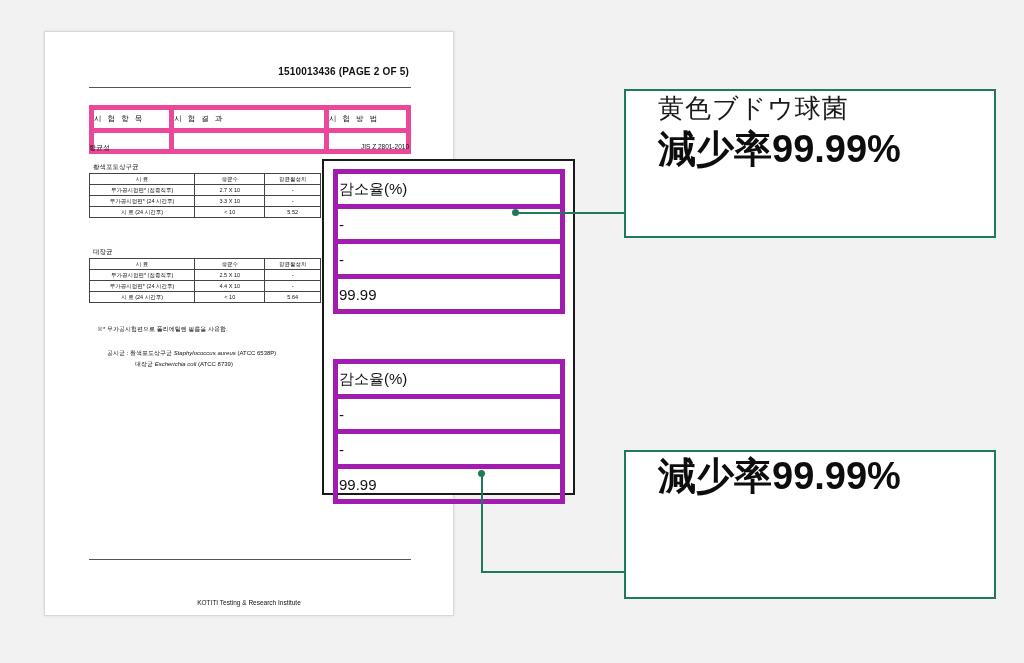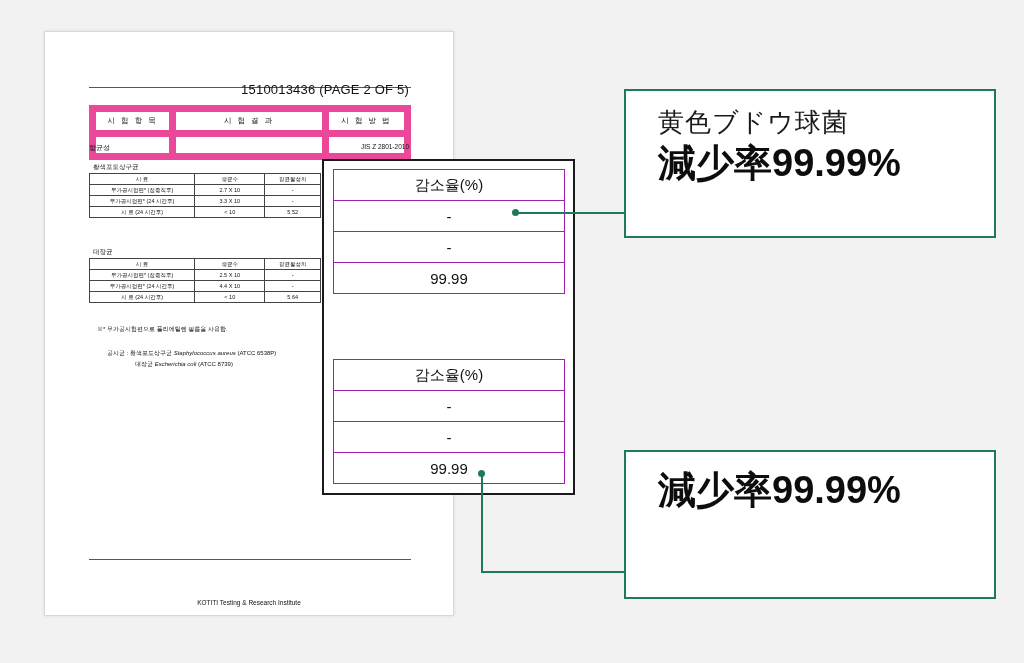--- a/index.html
+++ b/index.html
@@ -32,40 +32,39 @@
     left: 44px;
     width: 322px;
     border-top: 1px solid #555;
   }
   .doc-rule.top { top: 55px; }
   .doc-rule.bottom { top: 527px; }
 
   .doc-header-id {
     position: absolute;
     right: 44px;
-    top: 50px;
-    font-size: 13px;
-    font-weight: normal;
+    top: 34px;
+    font-size: 10px;
+    font-weight: bold;
     color: #111;
     letter-spacing: 0.2px;
   }
 
   .headtable {
     position: absolute;
     left: 44px;
     top: 73px;
     width: 322px;
     border-collapse: collapse;
     font-size: 7.5px;
     color: #111;
   }
   .headtable td {
-    border: 7px solid #ec4899;
+    border: 5px solid #ec4899;
     height: 12px;
-    text-align: center;
     letter-spacing: 2px;
     padding: 3px 0;
   }
   .headtable td.c1 { width: 80px; }
   .headtable td.c2 { width: 160px; }
   .headtable td.c3 { width: 82px; }
   .headtable tr.second td { height: 10px; letter-spacing: 0; }
 
   .label-antib {
     position: absolute;
@@ -154,35 +153,34 @@
   .zoom-table {
     position: absolute;
     left: 9px;
     width: 232px;
     border-collapse: collapse;
     color: #111;
   }
   .zoom-table.z1 { top: 8px; }
   .zoom-table.z2 { top: 198px; }
   .zoom-table td {
-    border: 1px solid #a21caf;
+    border: 5px solid #a21caf;
     height: 28px;
-    text-align: center;
     font-size: 15px;
   }
   .zoom-table td.hdr { font-size: 15px; }
   .zoom-table td.val { font-size: 15px; }
 
   
   .callout {
     position: absolute;
     background: #ffffff;
     border: 2px solid #1f7a5a;
     box-sizing: border-box;
-    padding: 14px 0 0 32px;
+    padding: 0 0 0 32px;
   }
   .callout.top { left: 624px; top: 89px; width: 372px; height: 149px; }
   .callout.bottom { left: 624px; top: 450px; width: 372px; height: 149px; }
   .callout .c-title {
     font-size: 26px;
     color: #1a1a1a;
     letter-spacing: 1px;
     line-height: 34px;
   }
   .callout .c-value {

